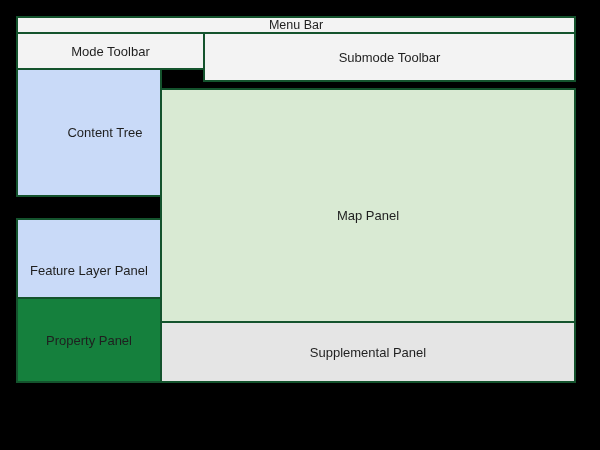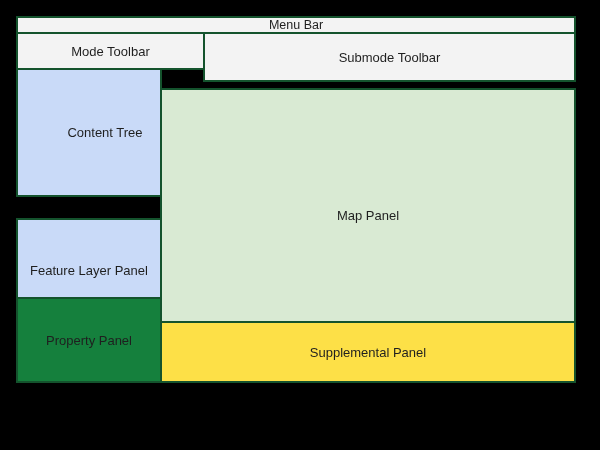--- a/index.html
+++ b/index.html
@@ -63,15 +63,15 @@
 </div>
 
 <div class="panel property-panel" style="background: #15803d;">
   <span class="panel-label">Property Panel</span>
 </div>
 
 <div class="panel map-panel" style="background: rgb(217, 234, 211);">
   <span class="panel-label">Map Panel</span>
 </div>
 
-<div class="panel supplemental" style="background: #fde047;">
+<div class="panel supplemental" style="background: #e5e5e5;">
   <span class="panel-label">Supplemental Panel</span>
 </div>
 
 </body></html>

